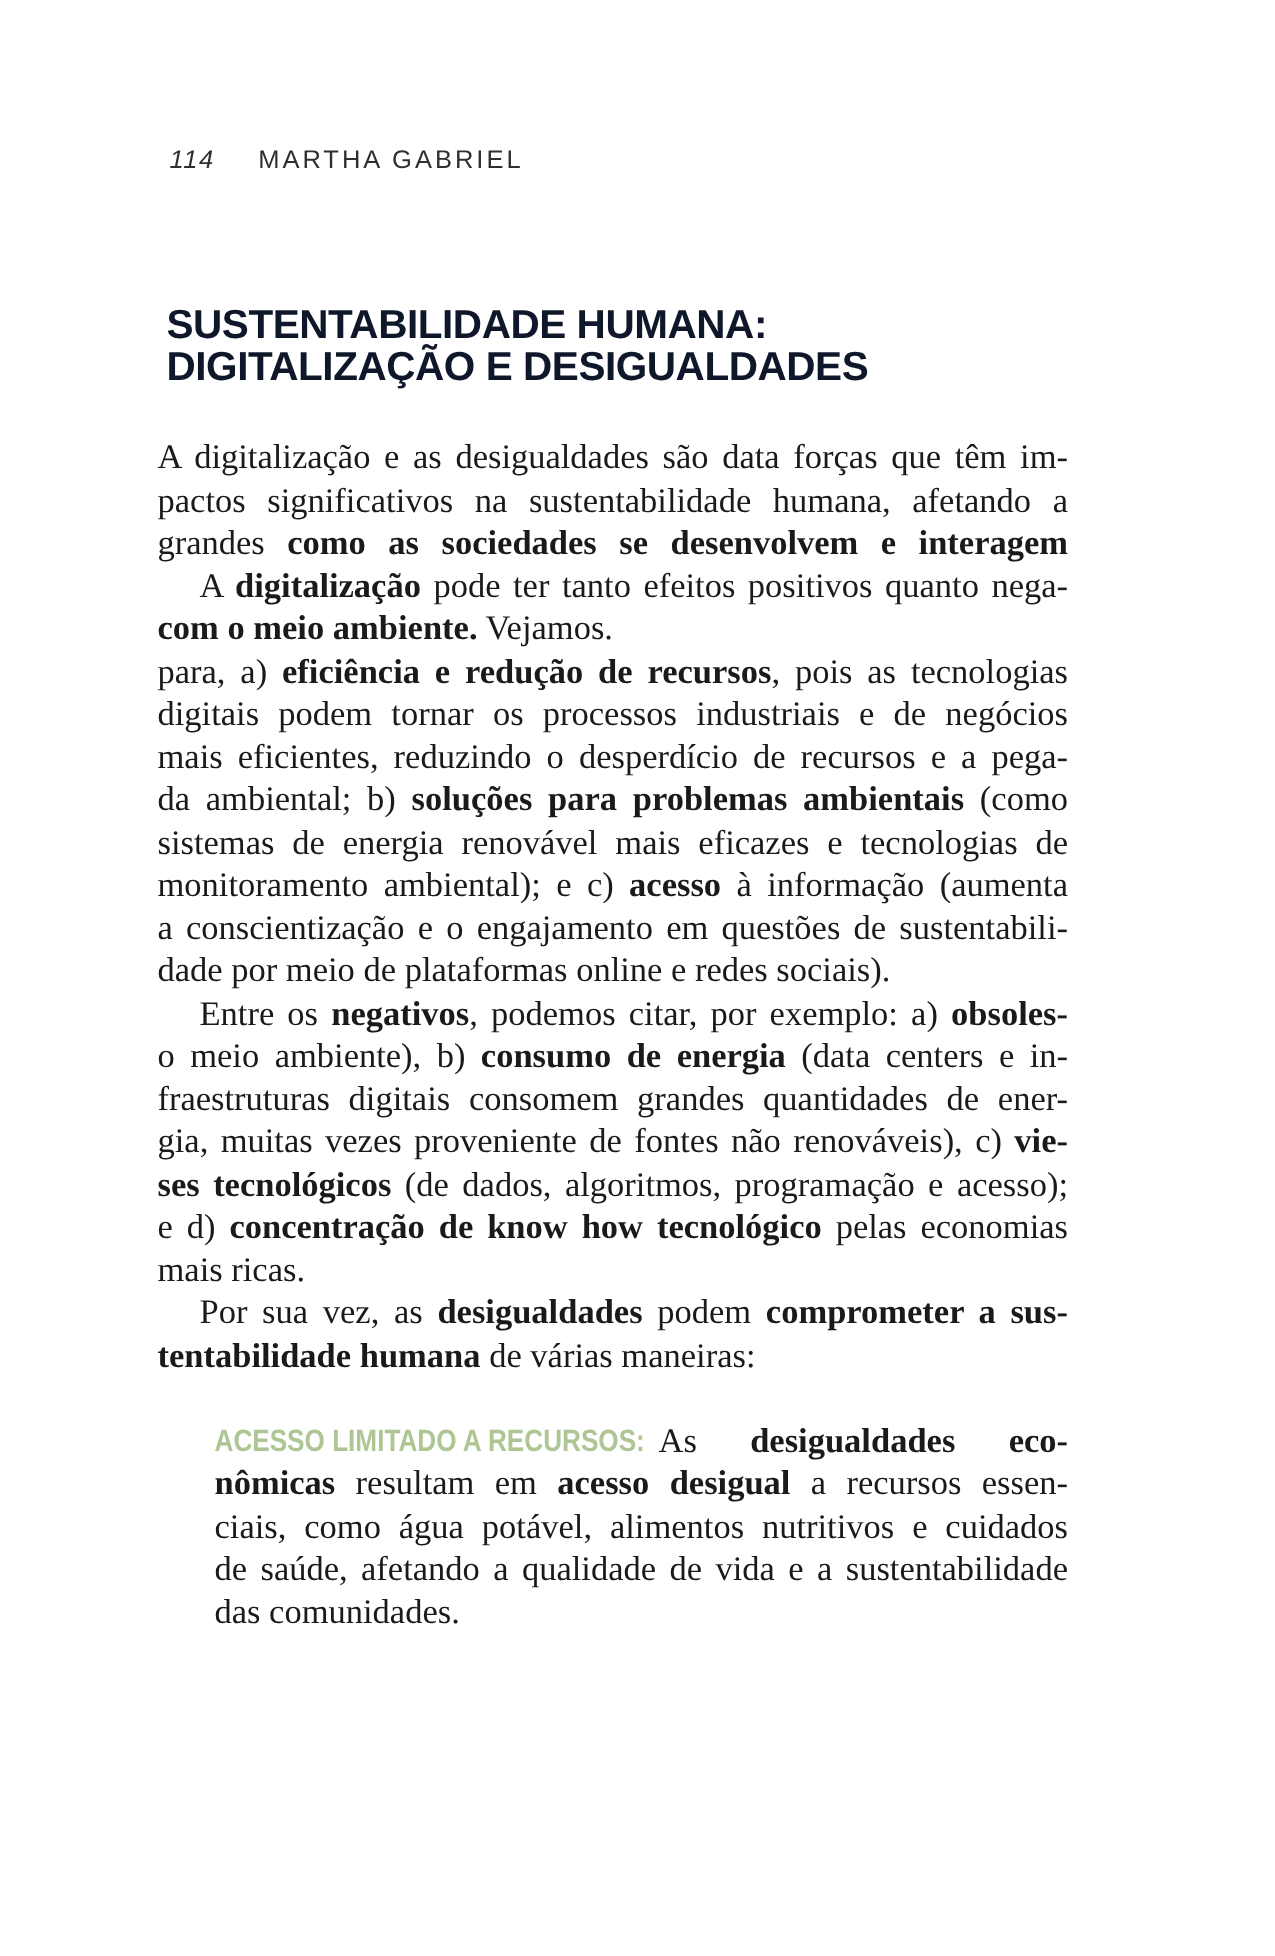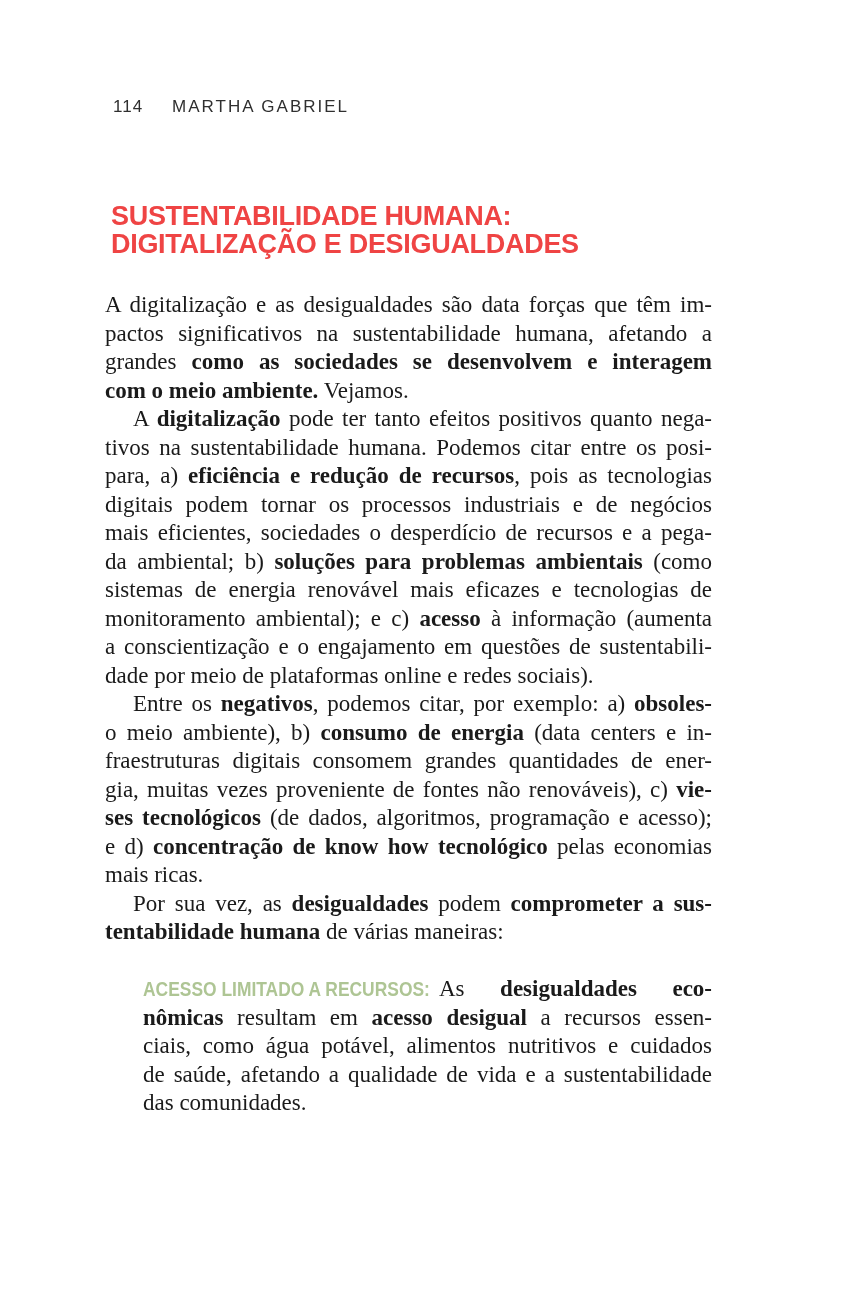--- a/index.html
+++ b/index.html
@@ -15,31 +15,31 @@
     position: absolute;
     left: 113px;
     top: 98px;
     font-family: "Liberation Sans", sans-serif;
     font-size: 17px;
     line-height: 17px;
     color: #2f2f2f;
     letter-spacing: 2px;
     white-space: nowrap;
   }
-  .pnum { letter-spacing: 1px; margin-right: 29px; }
+  .pnum { letter-spacing: 1px; margin-right: 29px; font-style: italic; }
   .title {
     position: absolute;
     left: 111px;
     top: 202px;
     font-family: "Liberation Sans", sans-serif;
     font-weight: bold;
     font-size: 27px;
     line-height: 28px;
     letter-spacing: -0.3px;
-    color: #ef4444;
+    color: #0f172a;
     white-space: nowrap;
   }
   .bodytext {
     position: absolute;
     left: 105px;
     top: 291px;
     width: 607px;
   }
   .ln {
     font-size: 23px;
@@ -82,26 +82,25 @@
 
   <div class="title">
     <div>SUSTENTABILIDADE HUMANA:</div>
     <div>DIGITALIZAÇÃO E DESIGUALDADES</div>
   </div>
 
   <div class="bodytext">
       <div class="ln"><span>A digitalização e as desigualdades são data forças que têm im-</span></div>
       <div class="ln"><span>pactos significativos na sustentabilidade humana, afetando a</span></div>
       <div class="ln"><span>grandes </span><b>como as sociedades se desenvolvem e interagem</b></div>
+      <div class="ln ind"><span>A </span><b>digitalização</b><span> pode ter tanto efeitos positivos quanto nega-</span></div>
       <div class="ln end"><b>com o meio ambiente.</b><span> Vejamos.</span></div>
-      <div class="ln ind"><span>A </span><b>digitalização</b><span> pode ter tanto efeitos positivos quanto nega-</span></div>
-      <div class="ln"><span>tivos na sustentabilidade humana. Podemos citar entre os posi-</span></div>
       <div class="ln"><span>para, a) </span><b>eficiência e redução de recursos</b><span>, pois as tecnologias</span></div>
       <div class="ln"><span>digitais podem tornar os processos industriais e de negócios</span></div>
-      <div class="ln"><span>mais eficientes, sociedades o desperdício de recursos e a pega-</span></div>
+      <div class="ln"><span>mais eficientes, reduzindo o desperdício de recursos e a pega-</span></div>
       <div class="ln"><span>da ambiental; b) </span><b>soluções para problemas ambientais</b><span> (como</span></div>
       <div class="ln"><span>sistemas de energia renovável mais eficazes e tecnologias de</span></div>
       <div class="ln"><span>monitoramento ambiental); e c) </span><b>acesso</b><span> à informação (aumenta</span></div>
       <div class="ln"><span>a conscientização e o engajamento em questões de sustentabili-</span></div>
       <div class="ln end"><span>dade por meio de plataformas online e redes sociais).</span></div>
       <div class="ln ind"><span>Entre os </span><b>negativos</b><span>, podemos citar, por exemplo: a) </span><b>obsoles-</b></div>
       <div class="ln"><span>o meio ambiente), b) </span><b>consumo de energia</b><span> (data centers e in-</span></div>
       <div class="ln"><span>fraestruturas digitais consomem grandes quantidades de ener-</span></div>
       <div class="ln"><span>gia, muitas vezes proveniente de fontes não renováveis), c) </span><b>vie-</b></div>
       <div class="ln"><b>ses tecnológicos</b><span> (de dados, algoritmos, programação e acesso);</span></div>

